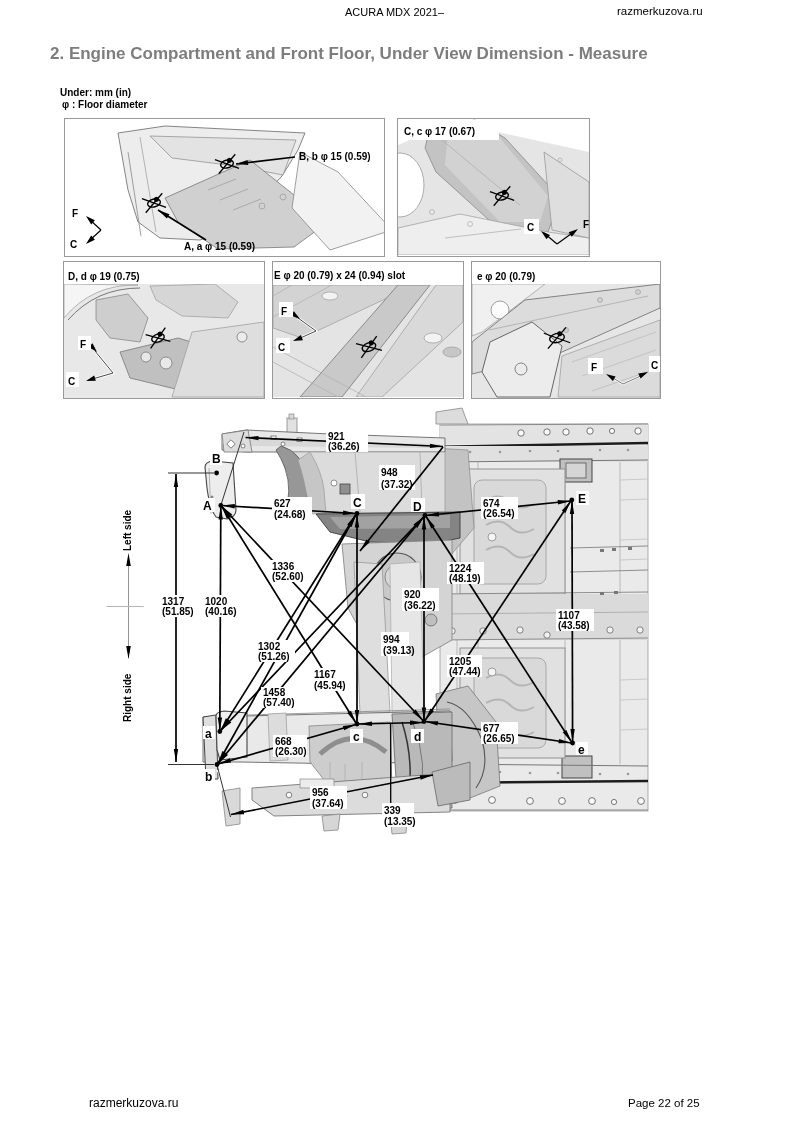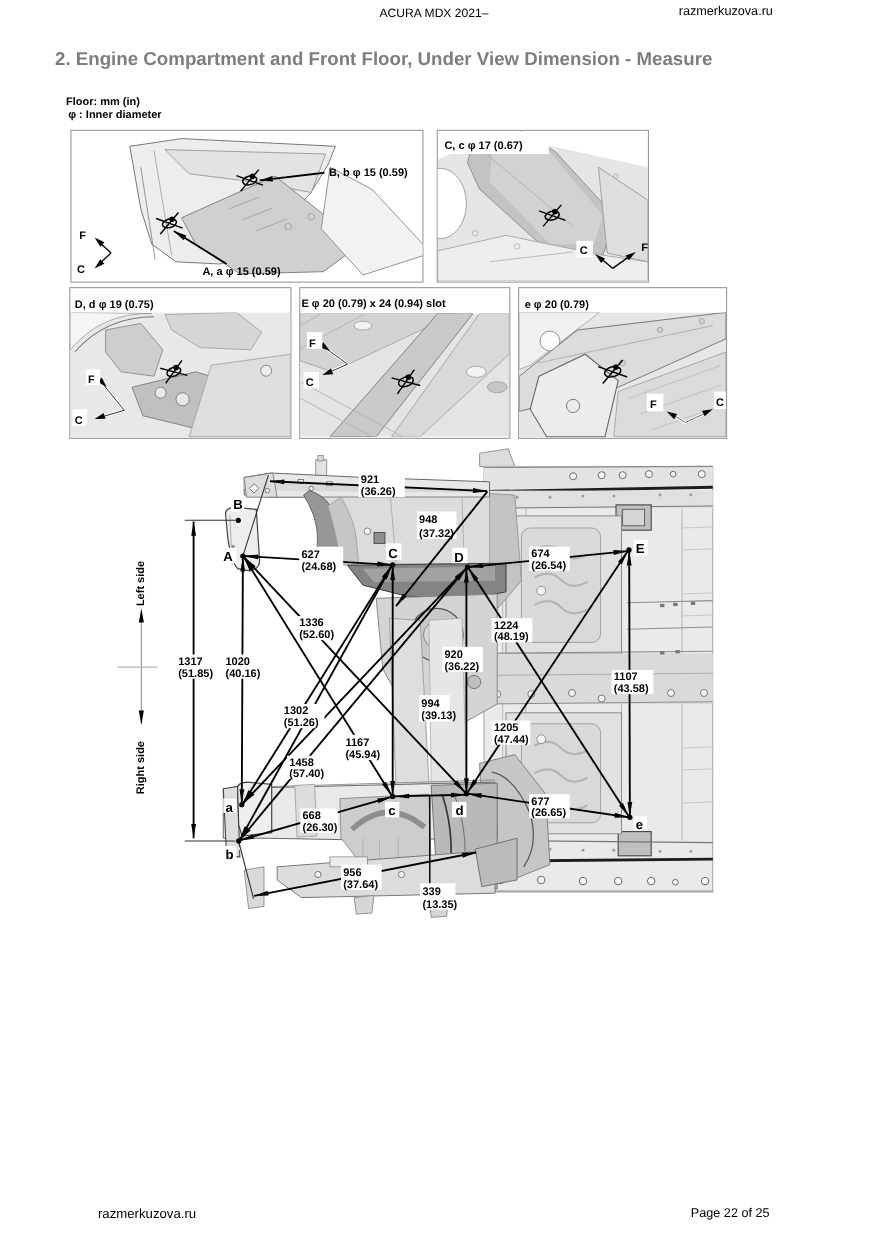--- a/index.html
+++ b/index.html
@@ -6,22 +6,22 @@
 #page { position:relative; width:794px; height:1123px; background:#fff; overflow:hidden;
   font-family:"Liberation Sans", sans-serif; }
 .abs { position:absolute; white-space:nowrap; }
 </style>
 </head>
 <body>
 <div id="page">
   <div class="abs" style="left:345px;top:6px;font-size:11px;color:#000;text-align:center;">ACURA MDX 2021–</div>
   <div class="abs" style="left:617px;top:5px;font-size:11.5px;color:#000;">razmerkuzova.ru</div>
   <div class="abs" style="left:50px;top:44px;font-size:17px;font-weight:bold;color:#7d7d7d;">2. Engine Compartment and Front Floor, Under View Dimension - Measure</div>
-  <div class="abs" style="left:60px;top:87px;font-size:10px;font-weight:bold;color:#000;">Floor: mm (in)</div>
-  <div class="abs" style="left:62px;top:98.5px;font-size:10px;font-weight:bold;color:#000;">φ : Inner diameter</div>
+  <div class="abs" style="left:60px;top:87px;font-size:10px;font-weight:bold;color:#000;">Under: mm (in)</div>
+  <div class="abs" style="left:62px;top:98.5px;font-size:10px;font-weight:bold;color:#000;">φ : Floor diameter</div>
   <svg width="794" height="1123" viewBox="0 0 794 1123" style="position:absolute;left:0;top:0;" font-family="Liberation Sans, sans-serif" fill="#000">
 <g stroke="#999" fill="none" stroke-width="1">
 <rect x="64.5" y="118.5" width="320" height="138"></rect>
 <rect x="397.5" y="118.5" width="192" height="138"></rect>
 <rect x="63.5" y="261.5" width="201" height="137"></rect>
 <rect x="272.5" y="261.5" width="191" height="137"></rect>
 <rect x="471.5" y="261.5" width="189" height="137"></rect>
 </g>
 <clipPath id="p1">
         <rect x="65" y="119" width="319" height="136"></rect>

